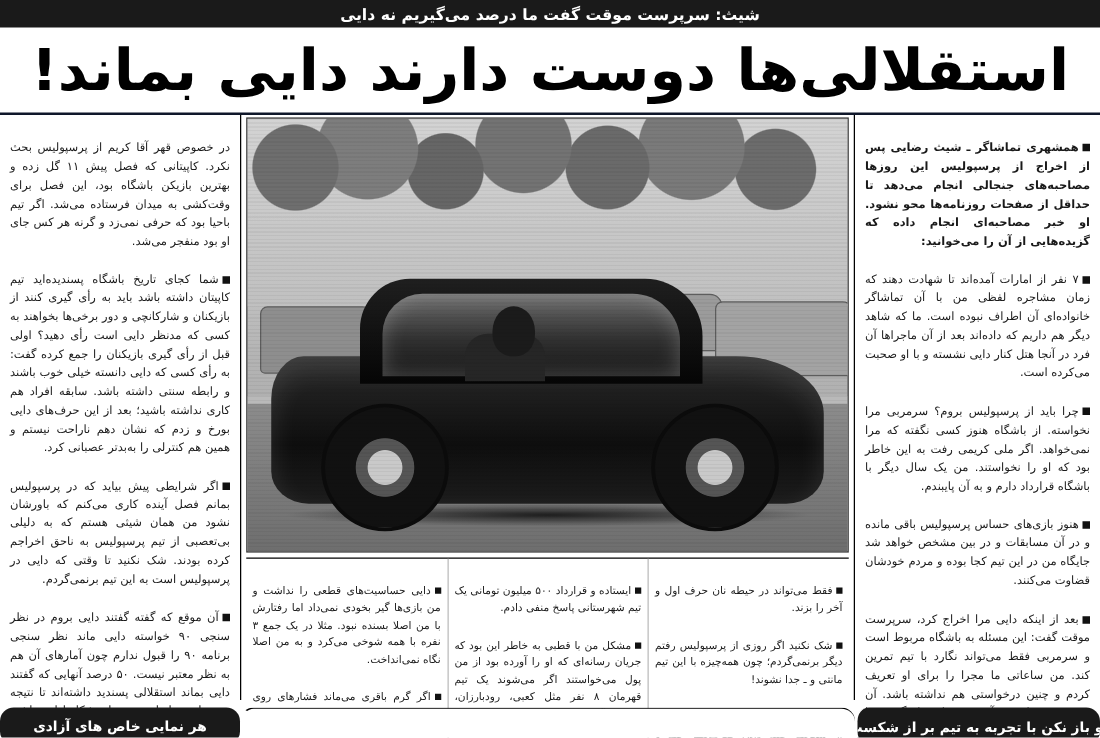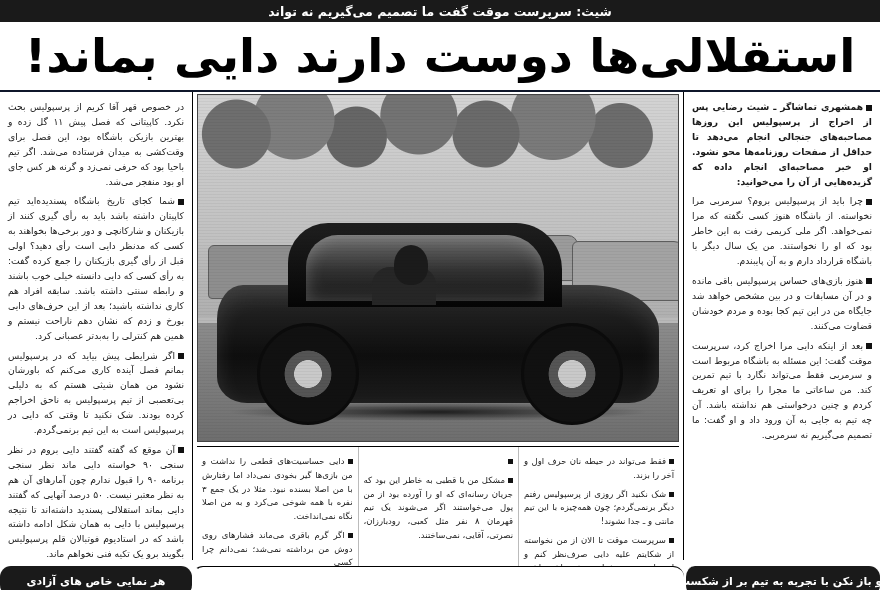--- a/index.html
+++ b/index.html
@@ -39,21 +39,21 @@
     position:absolute;top:92px;left:0;width:880px;height:468px;
     display:flex;flex-direction:row;
   }
   
   .col-right{width:196px;box-sizing:border-box;padding:4px 8px 0 8px;}
   .col-center{width:492px;box-sizing:border-box;padding:2px 4px 0 4px;border-right:1px solid #000;border-left:1px solid #000;}
   .col-left{width:192px;box-sizing:border-box;padding:4px 8px 0 8px;}
 
   .para{
     font-size:9.2px;line-height:1.62;text-align:justify;
-    direction:rtl;margin:4px 0 5px 0;color:#1a1a1a;
+    direction:rtl;margin:16px 0 5px 0;color:#1a1a1a;
   }
   .para .bullet{
     display:inline-block;width:6px;height:6px;background:#111;
     margin-left:3px;vertical-align:middle;
   }
   .lead{font-weight:bold;}
 
   
   .photo-block{width:100%;}
   .photo{
@@ -148,31 +148,32 @@
   .bar.right{width:196px;border-left:2px solid #fff;}
   .bar.center{width:492px;border-left:2px solid #fff;background:#fff;color:#111;border-top:1px solid #000;}
   .bar.left{width:192px;}
 </style>
 </head>
 <body>
 
 <div class="page">
 
   <div class="kicker-bar">
-    <div class="kicker-text">شیث: سرپرست موقت گفت ما تصمیم می‌گیریم نه تواند</div>
+    <div class="kicker-text">شیث: سرپرست موقت گفت ما درصد می‌گیریم نه دایی</div>
   </div>
 
   <div class="headline-wrap">
     <h1 class="headline">استقلالی‌ها دوست دارند دایی بماند!</h1>
   </div>
 
   <div class="body-area">
 
     <div class="col-right">
       <p class="para lead"><span class="bullet"></span><span>همشهری تماشاگر ـ شیث رضایی پس از اخراج از پرسپولیس این روزها مصاحبه‌های جنجالی انجام می‌دهد تا حداقل از صفحات روزنامه‌ها محو نشود. او خبر مصاحبه‌ای انجام داده که گزیده‌هایی از آن را می‌خوانید:</span></p>
+      <p class="para"><span class="bullet"></span><span>۷ نفر از امارات آمده‌اند تا شهادت دهند که زمان مشاجره لفظی من با آن تماشاگر خانواده‌ای آن اطراف نبوده است. ما که شاهد دیگر هم داریم که داده‌اند بعد از آن ماجراها آن فرد در آنجا هتل کنار دایی نشسته و با او صحبت می‌کرده است.</span></p>
       <p class="para"><span class="bullet"></span><span>چرا باید از پرسپولیس بروم؟ سرمربی مرا نخواسته. از باشگاه هنوز کسی نگفته که مرا نمی‌خواهد. اگر ملی کریمی رفت به این خاطر بود که او را نخواستند. من یک سال دیگر با باشگاه قرارداد دارم و به آن پایبندم.</span></p>
       <p class="para"><span class="bullet"></span><span>هنوز بازی‌های حساس پرسپولیس باقی مانده و در آن مسابقات و در بین مشخص خواهد شد جایگاه من در این تیم کجا بوده و مردم خودشان قضاوت می‌کنند.</span></p>
       <p class="para"><span class="bullet"></span><span>بعد از اینکه دایی مرا اخراج کرد، سرپرست موقت گفت: این مسئله به باشگاه مربوط است و سرمربی فقط می‌تواند نگارد با تیم تمرین کند. من ساعاتی ما مجرا را برای او تعریف کردم و چنین درخواستی هم نداشته باشد. آن چه تیم به جایی به آن ورود داد و او گفت: ما تصمیم می‌گیریم نه سرمربی.</span></p>
     </div>
 
     <div class="col-center">
       <div class="photo-block">
         <div class="photo">
           <div class="ph-sky"></div>
           <div class="ph-trees"></div>
@@ -195,21 +196,21 @@
         </div>
       </div>
 
       <div class="caption-row">
         <div class="cap-col" style="width:33.4%">
           <p class="para" style="font-size:8.5px"><span class="bullet"></span><span>فقط می‌تواند در حیطه نان حرف اول و آخر را بزند.</span></p>
           <p class="para" style="font-size:8.5px"><span class="bullet"></span><span>شک نکنید اگر روزی از پرسپولیس رفتم دیگر برنمی‌گردم؛ چون همه‌چیزه با این تیم مانتی و ـ جدا نشوند!</span></p>
           <p class="para" style="font-size:8.5px"><span class="bullet"></span><span>سرپرست موقت تا الان از من نخواسته از شکایتم علیه دایی صرف‌نظر کنم و امیدوارم چنین درخواستی هم نداشته باشد.</span></p>
         </div>
         <div class="cap-col" style="width:33.3%">
-          <p class="para" style="font-size:8.5px"><span class="bullet"></span></p>
+          <p class="para" style="font-size:8.5px"><span class="bullet"></span><span>ایستاده و قرارداد ۵۰۰ میلیون تومانی یک تیم شهرستانی پاسخ منفی دادم.</span></p>
           <p class="para" style="font-size:8.5px"><span class="bullet"></span><span>مشکل من با قطبی به خاطر این بود که جریان رسانه‌ای که او را آورده بود از من پول می‌خواستند اگر می‌شوند یک تیم قهرمان ۸ نفر مثل کعبی، رودبارزان، نصرتی، آقایی، نمی‌ساختند.</span></p>
         </div>
         <div class="cap-col" style="width:33.3%">
           <p class="para" style="font-size:8.5px"><span class="bullet"></span><span>دایی حساسیت‌های قطعی را نداشت و من بازی‌ها گیر بخودی نمی‌داد اما رفتارش با من اصلا بسنده نبود. مثلا در یک جمع ۳ نفره با همه شوخی می‌کرد و به من اصلا نگاه نمی‌انداخت.</span></p>
           <p class="para" style="font-size:8.5px"><span class="bullet"></span><span>اگر گرم باقری می‌ماند فشارهای روی دوش من برداشته نمی‌شد؛ نمی‌دانم چرا کسی</span></p>
         </div>
       </div>
     </div>
 
     <div class="col-left">

